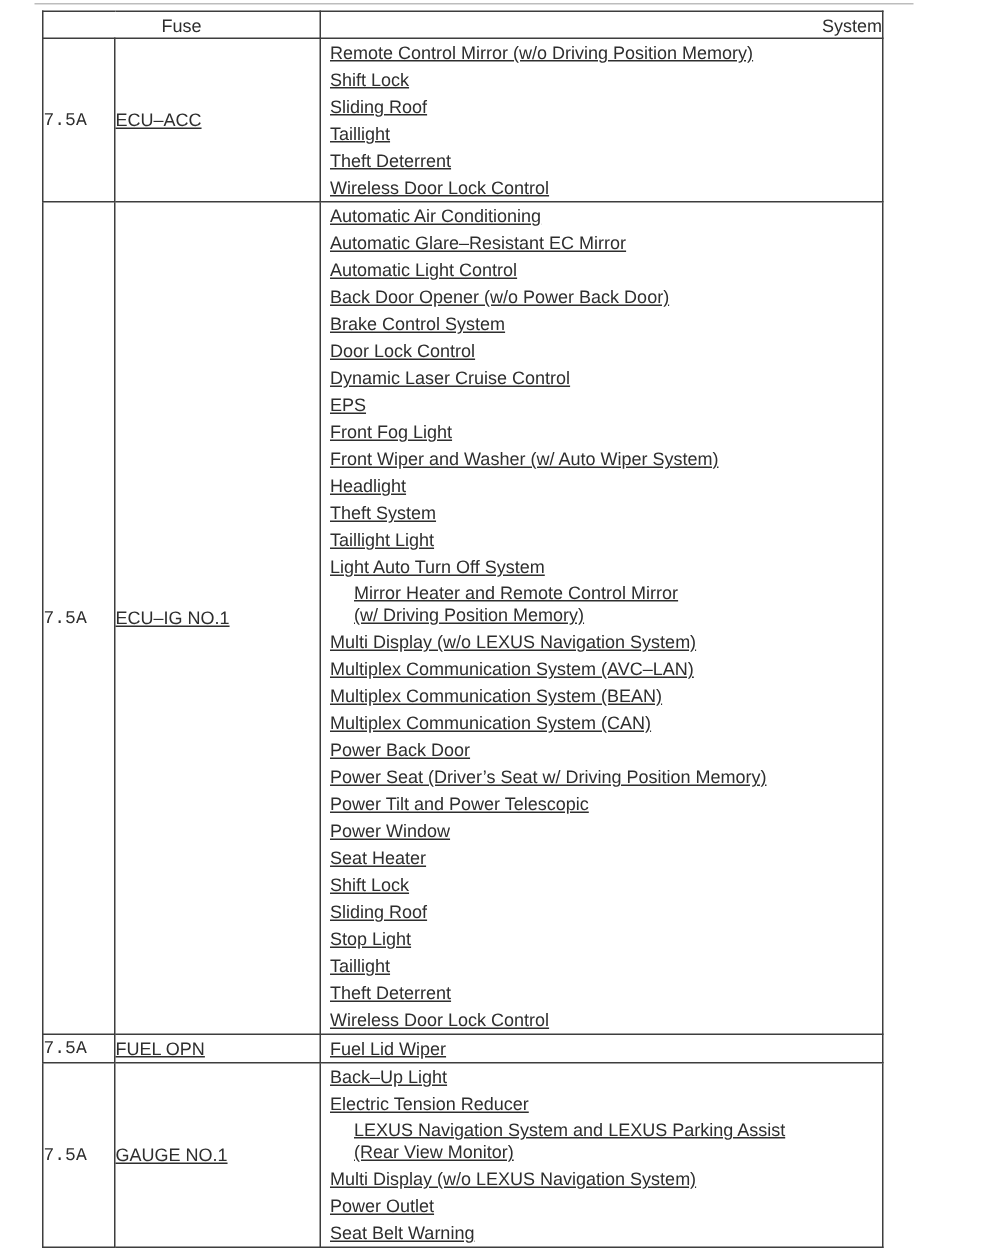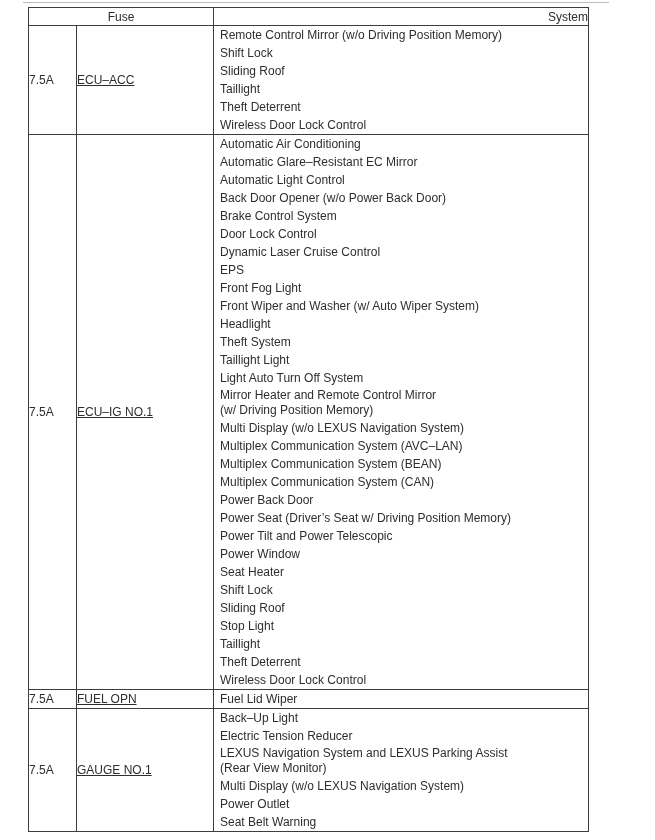--- a/index.html
+++ b/index.html
@@ -45,41 +45,44 @@
     height: 17px;
   }
   .th-system {
     text-align: right;
     padding-left: 6px;
     height: 17px;
   }
   .amp-cell {
     vertical-align: middle;
     padding-left: 4px;
+    font-family: Liberation Mono, monospace;
   }
   .fuse-name-cell {
     vertical-align: middle;
     padding-left: 7px;
     text-decoration: underline;
   }
   .systems-cell {
     vertical-align: top;
     padding-top: 1px;
     padding-bottom: 1px;
   }
   .entry {
     line-height: 18px;
     padding-left: 6px;
     padding-right: 4px;
     white-space: pre-line;
+    text-decoration: underline;
   }
   .entry.two-line {
     line-height: 15px;
     padding-top: 1px;
     padding-bottom: 1px;
+    margin-left: 16px;
   }
 </style>
 </head>
 <body>
 
 <div class="top-rule"></div>
 
 <table class="fuse-table">
   <colgroup>
     <col class="c-amp">

